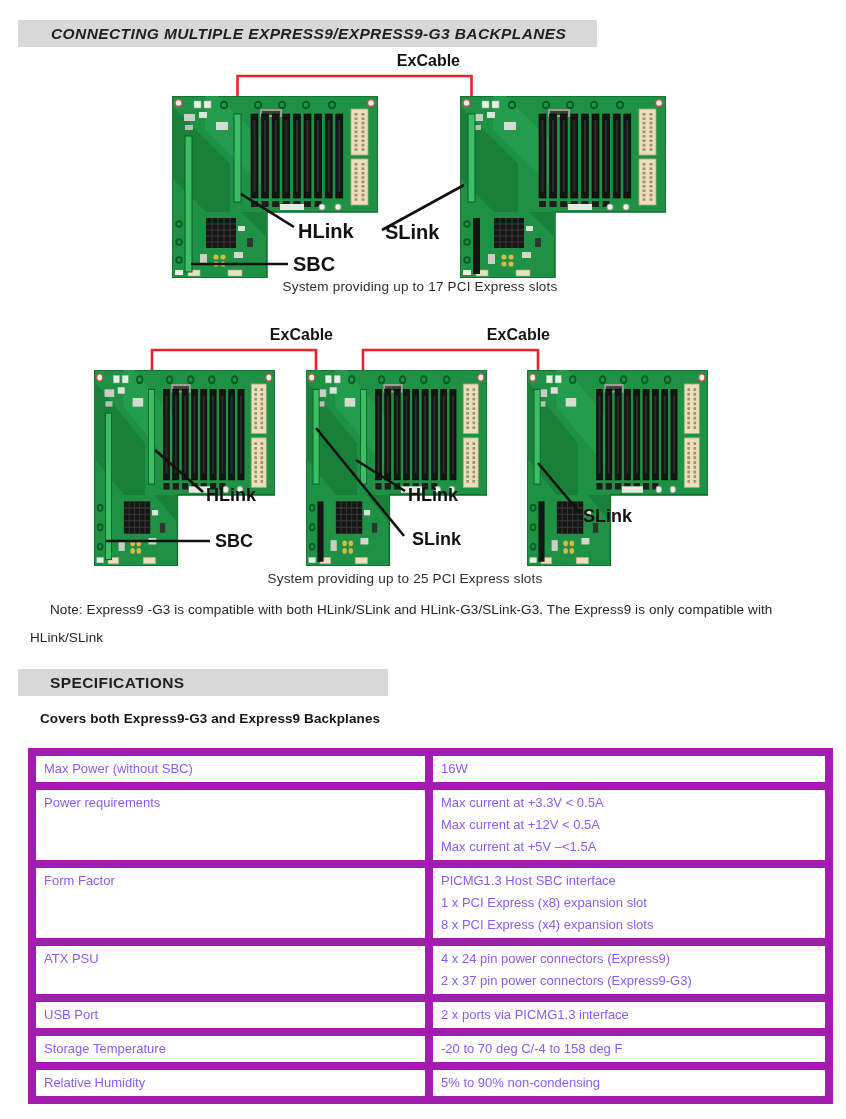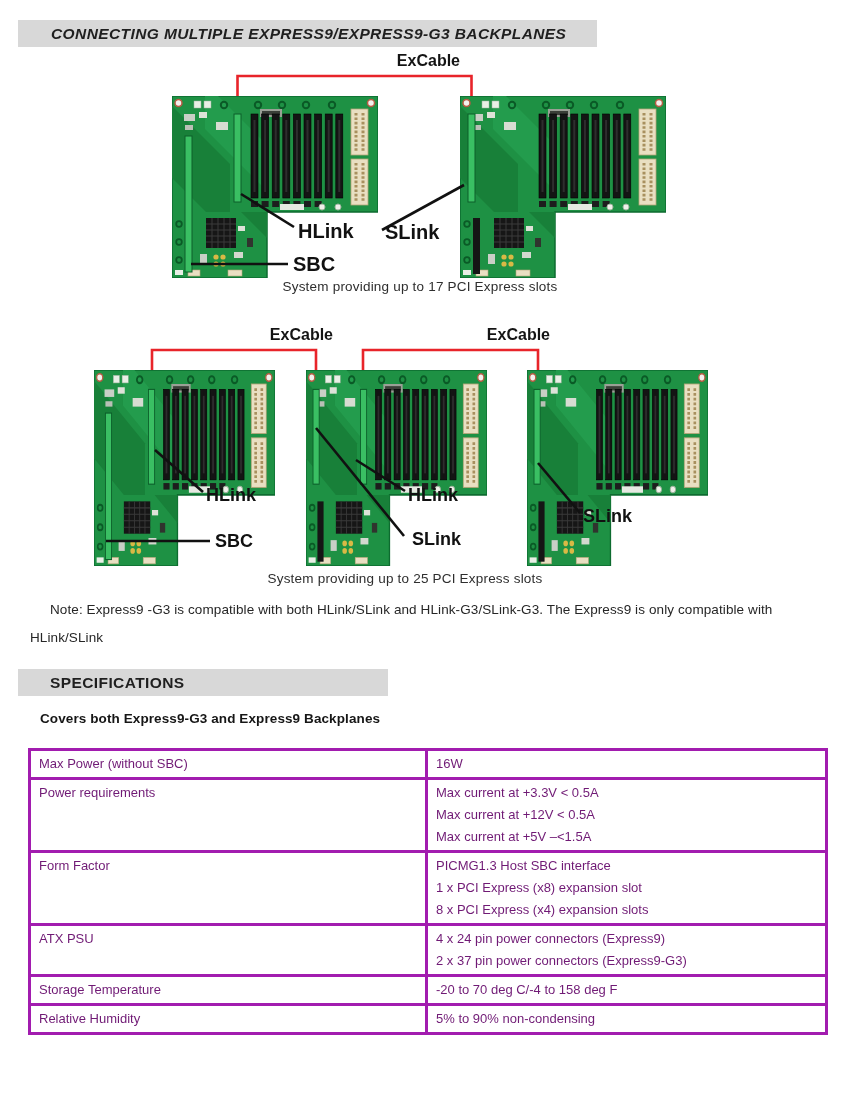--- a/index.html
+++ b/index.html
@@ -22,22 +22,22 @@
   
   .excable-label{font-size:16px;font-weight:bold;color:#141414;text-align:right;width:200px;}
   .callout-label-lg{font-size:20px;font-weight:bold;color:#111;}
   .callout-label-md{font-size:18px;font-weight:bold;color:#111;}
   .diagram-caption{font-size:13.5px;color:#2e2e2e;text-align:center;width:500px;letter-spacing:.2px;}
   .note-line{font-size:13.5px;color:#262626;letter-spacing:.1px;}
   .subtitle{font-size:13.5px;font-weight:bold;color:#161616;letter-spacing:.1px;}
   
   #spec-table{border-collapse:collapse;width:797px;table-layout:fixed;}
   #spec-table td{
-    border:3px solid #a21caf;vertical-align:top;
-    font-size:13px;color:#701a75;padding:2px 8px;line-height:22px;
+    border:8px solid #a21caf;vertical-align:top;
+    font-size:13px;color:#8b5cf6;padding:2px 8px;line-height:22px;
   }
   .cell-line{min-height:22px;line-height:22px;}
   .footer-text{font-size:13.5px;font-style:italic;color:#1f1f1f;letter-spacing:.1px;}
 </style>
 </head>
 <body>
 
 <svg id="board-graphics" width="846" height="1119" viewBox="0 0 846 1119" xmlns="http://www.w3.org/2000/svg">
   <defs>
     <g id="pcb-base">
@@ -215,20 +215,26 @@
           </td>
         </tr>
         <tr>
           <td>ATX PSU</td>
           <td>
             <div class="cell-line">4 x 24 pin power connectors  (Express9)</div>
             <div class="cell-line">2 x 37 pin power connectors  (Express9-G3)</div>
           </td>
         </tr>
         <tr>
+          <td>USB Port</td>
+          <td>
+            <div class="cell-line">2 x  ports via PICMG1.3 interface</div>
+          </td>
+        </tr>
+        <tr>
           <td>Storage Temperature</td>
           <td>
             <div class="cell-line">-20 to 70 deg C/-4 to 158 deg F</div>
           </td>
         </tr>
         <tr>
           <td>Relative Humidity</td>
           <td>
             <div class="cell-line">5% to 90% non-condensing</div>
           </td>

